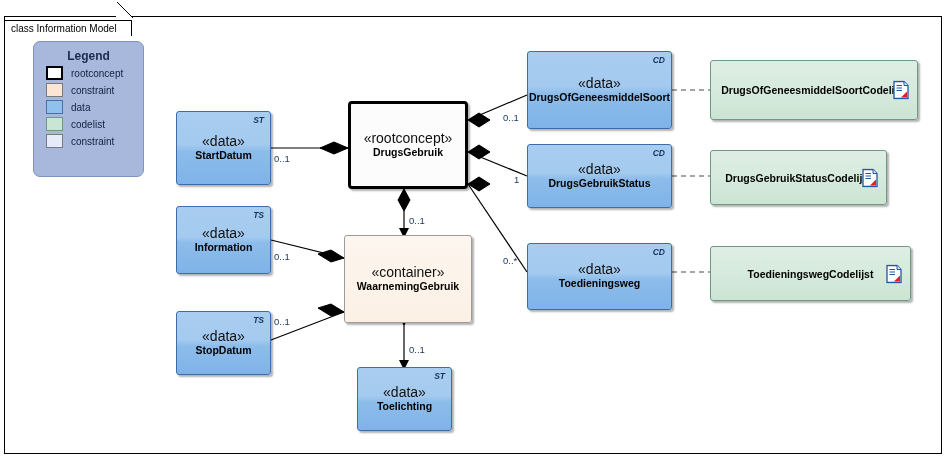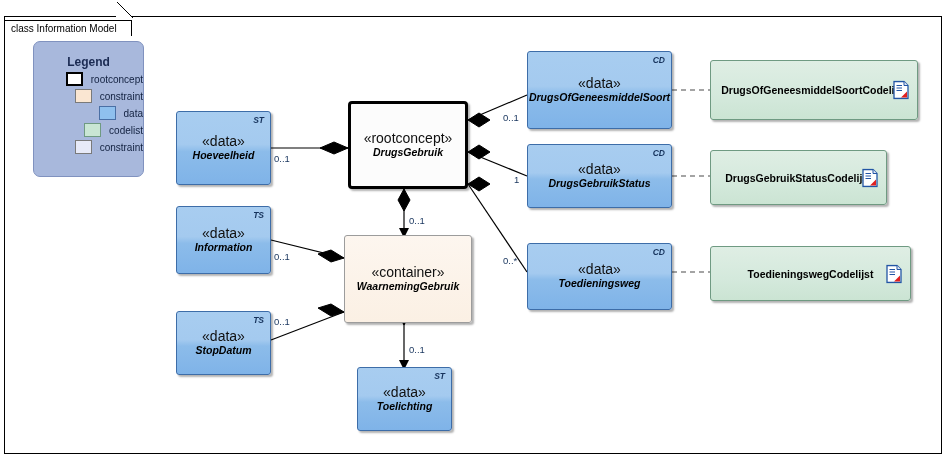--- a/index.html
+++ b/index.html
@@ -9,37 +9,37 @@
   
   .frame{position:absolute;left:4px;top:16px;width:938px;height:438px;border:1px solid #000;background:#fff;box-sizing:border-box;}
   .tab{position:absolute;left:4px;top:20px;height:16px;background:#fff;border:1px solid #000;border-bottom:none;
        box-sizing:border-box;padding:0 14px 0 6px;display:flex;align-items:flex-end;z-index:6;}
   .tab-text{font-size:10px;color:#000;white-space:nowrap;line-height:14px;}
   .tab-slant{position:absolute;left:116px;top:2px;width:18px;height:17px;z-index:6;}
 
   
   .legend{position:absolute;left:33px;top:41px;width:111px;height:136px;background:#a8b8dc;
           border:1px solid #8092bf;border-radius:7px;box-sizing:border-box;}
-  .legend-title{text-align:center;font-size:12px;font-weight:bold;color:#1a2a52;margin-top:13px;}
-  .legend-row{display:flex;align-items:center;margin:3px 0 0 12px;justify-content:flex-end;}
+  .legend-title{text-align:center;font-size:12px;font-weight:bold;color:#1a2a52;margin-top:7px;}
+  .legend-row{display:flex;align-items:center;margin:3px 0 0 12px;}
   .sw{width:17px;height:14px;border:1px solid #5a5a5a;box-sizing:border-box;}
   .sw.root{border:2px solid #000;background:#ffffff;}
   .sw.container{background:#fae6d2;border:1px solid #7a7a7a;}
   .sw.data{background:#8fc0ee;border:1px solid #4a6fa5;}
   .sw.codelist{background:#c9e6d4;border:1px solid #6f9a82;}
   .sw.constraint{background:#e7eaf8;border:1px solid #7a7a7a;}
   .legend-label{font-size:10px;color:#11203f;margin-left:8px;}
 
   
   .node{position:absolute;box-sizing:border-box;border-radius:3px;
         box-shadow:2px 2px 2px rgba(0,0,0,0.30);}
   .node .inner{position:absolute;left:0;top:0;right:0;bottom:0;display:flex;flex-direction:column;
         align-items:center;justify-content:center;text-align:center;}
   .stereo{font-size:14px;color:#101010;line-height:13px;}
-  .nname{font-size:10.5px;font-weight:bold;color:#000;line-height:14px;font-style:italic;}
+  .nname{font-size:10.5px;font-weight:bold;color:#000;line-height:14px;}
   .corner{position:absolute;top:3px;right:6px;font-size:8.5px;font-style:italic;font-weight:bold;color:#16335c;text-align:center;}
 
   .data-node{background:linear-gradient(to bottom,#a8cdf0 0%,#a4caef 45%,#8cbcea 55%,#7fb3e8 100%);
              border:1px solid #3d6da8;}
   .root-node{background:#fcfcfc;border:3px solid #000;border-radius:4px;padding-left:48px;}
   .cont-node{background:linear-gradient(to bottom,#fdf6ef 0%,#fbf0e4 100%);border:1px solid #9c9c9c;}
   .code-node{background:linear-gradient(to bottom,#dfeee4 0%,#d4e9dc 60%,#cbe4d3 100%);
              border:1px solid #6f9a82;}
   .code-name{font-size:10.5px;font-weight:bold;color:#000;}
   .doc-icon{position:absolute;top:50%;transform:translateY(-50%);}
@@ -133,21 +133,21 @@
     <g fill="#000">
       <polygon points="404,238 399,228 409,228"></polygon>
       <polygon points="404,370 399,360 409,360"></polygon>
     </g>
   </svg>
 
   <div class="node data-node" style="left:176px;top:111px;width:95px;height:74px;">
     <span class="corner">ST</span>
     <div class="inner">
       <span class="stereo">«data»</span>
-      <span class="nname">Hoeveelheid</span>
+      <span class="nname">StartDatum</span>
     </div>
   </div>
 
   <div class="node data-node" style="left:176px;top:206px;width:95px;height:68px;">
     <span class="corner">TS</span>
     <div class="inner">
       <span class="stereo">«data»</span>
       <span class="nname">Information</span>
     </div>
   </div>

